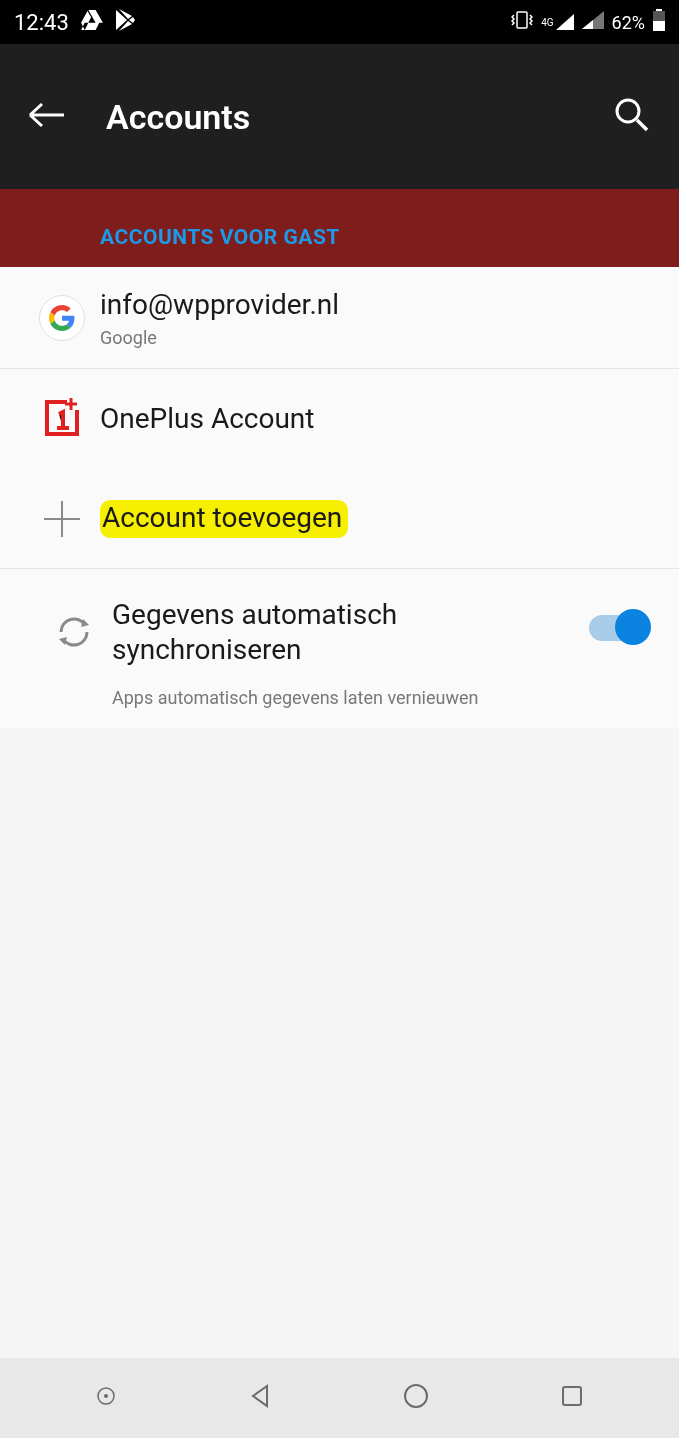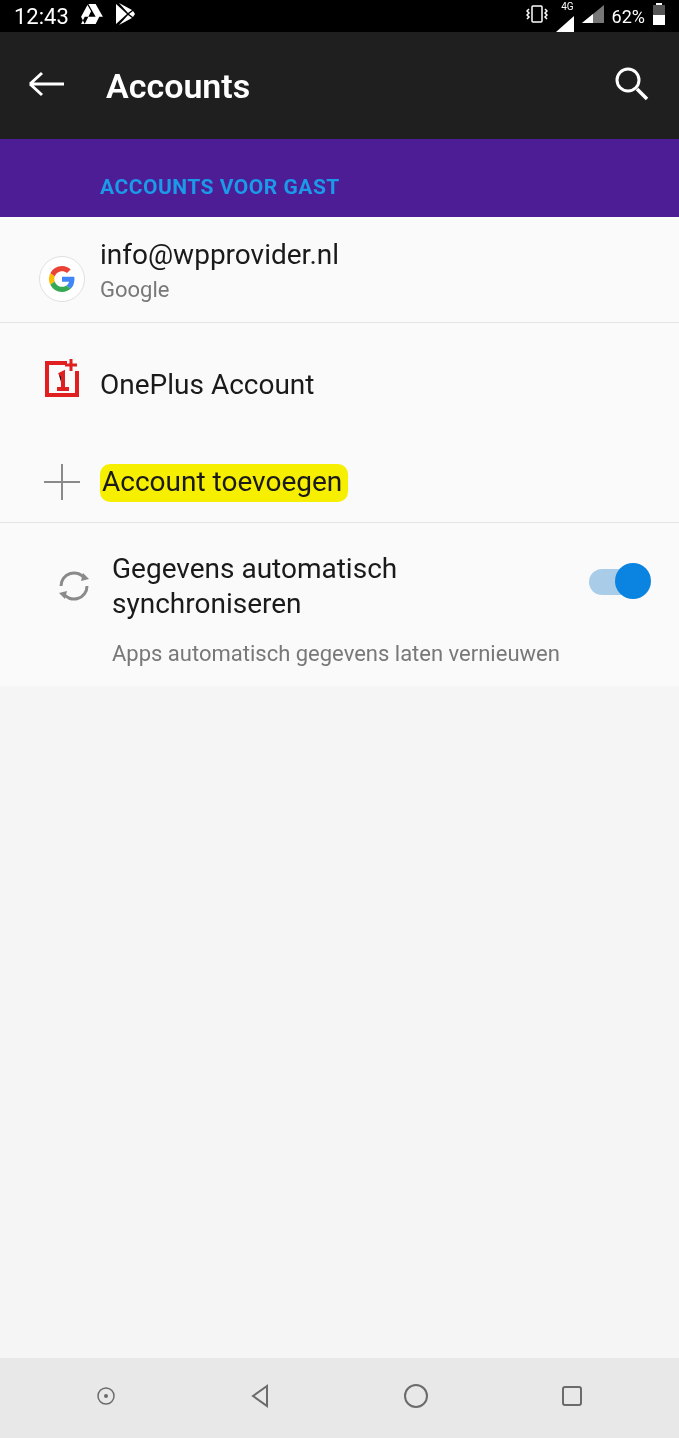--- a/index.html
+++ b/index.html
@@ -6,80 +6,80 @@
     body {
       width: 679px;
       height: 1438px;
       font-family: -apple-system, BlinkMacSystemFont, 'Segoe UI', Roboto, sans-serif;
       background: #f5f5f5;
       overflow: hidden;
       position: relative;
     }
     
     .status-bar {
-      height: 32px;
+      height: 44px;
       background: #000;
       color: #fff;
       display: flex;
       align-items: center;
       justify-content: space-between;
       padding: 0 14px;
       font-size: 22px;
     }
     .status-left { display: flex; align-items: center; gap: 12px; }
     .status-right { display: flex; align-items: center; gap: 8px; font-size: 18px; }
     .status-right .icon-glyph { font-size: 16px; }
     
     .app-bar {
-      height: 107px;
+      height: 145px;
       background: #1f1f1f;
       color: #fff;
       display: flex;
       align-items: center;
       justify-content: space-between;
       padding: 16px 28px;
     }
     .app-bar-left { display: flex; align-items: center; gap: 40px; }
     .app-bar-title {
       font-size: 34px;
       font-weight: 600;
     }
     
-    .content { background: #4c1d95; }
+    .content { background: #7f1d1d; }
     .section-header {
       padding: 36px 24px 18px 100px;
       color: #1a9ae8;
       font-size: 21px;
       font-weight: 700;
       letter-spacing: 0.5px;
     }
     .row {
       display: flex;
-      align-items: flex-end;
+      align-items: center;
       padding: 20px 24px 20px 24px;
       min-height: 100px;
       border-bottom: 1px solid #e4e4e4;
       background: #fafafa;
     }
     .row.noborder { border-bottom: none; }
     .row-icon {
       width: 76px;
       display: flex;
       align-items: center;
       justify-content: center;
       flex-shrink: 0;
     }
     .row-text { flex: 1; display: flex; flex-direction: column; justify-content: center; }
     .row-title {
       font-size: 28px;
       color: #1a1a1a;
       line-height: 1.3;
     }
     .row-sub {
-      font-size: 22px;
+      font-size: 18px;
       color: #787878;
       margin-top: 4px;
     }
     .highlight {
       background: #f7ef00;
       display: inline-block;
       padding: 0 6px 2px 2px;
       border-radius: 10px;
     }
     
@@ -148,21 +148,21 @@
         </svg>
     </span>
   </div>
   <div class="status-right">
     <span class="icon-glyph">
       <svg width="22" height="18" viewBox="0 0 22 18">
           <rect x="6" y="1" width="10" height="16" stroke="#fff" stroke-width="1.5" fill="none" rx="1"></rect>
           <path stroke="#fff" stroke-width="1.5" d="M3 4 L1 6 L3 8 L1 10 L3 12 L1 14 M19 4 L21 6 L19 8 L21 10 L19 12 L21 14"></path>
         </svg>
     </span>
-    <span class="icon-glyph" style="display:flex;align-items:flex-end;gap:2px;flex-direction:column;">
+    <span class="icon-glyph" style="display:flex;align-items:flex-end;gap:2px;">
       <span style="font-size:10px;color:#fff;margin-bottom:2px;">4G</span>
       <svg width="18" height="16" viewBox="0 0 18 16">
           <path fill="#fff" d="M0 16 L18 16 L18 0 Z"></path>
         </svg>
     </span>
     <span class="icon-glyph">
       <svg width="22" height="18" viewBox="0 0 22 18">
           <path fill="#777" d="M0 18 L22 18 L22 0 Z"></path>
           <path fill="#fff" d="M0 18 L11 18 L11 9 Z"></path>
         </svg>

